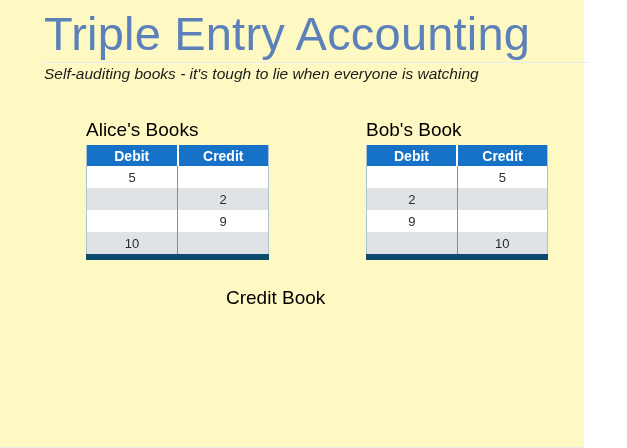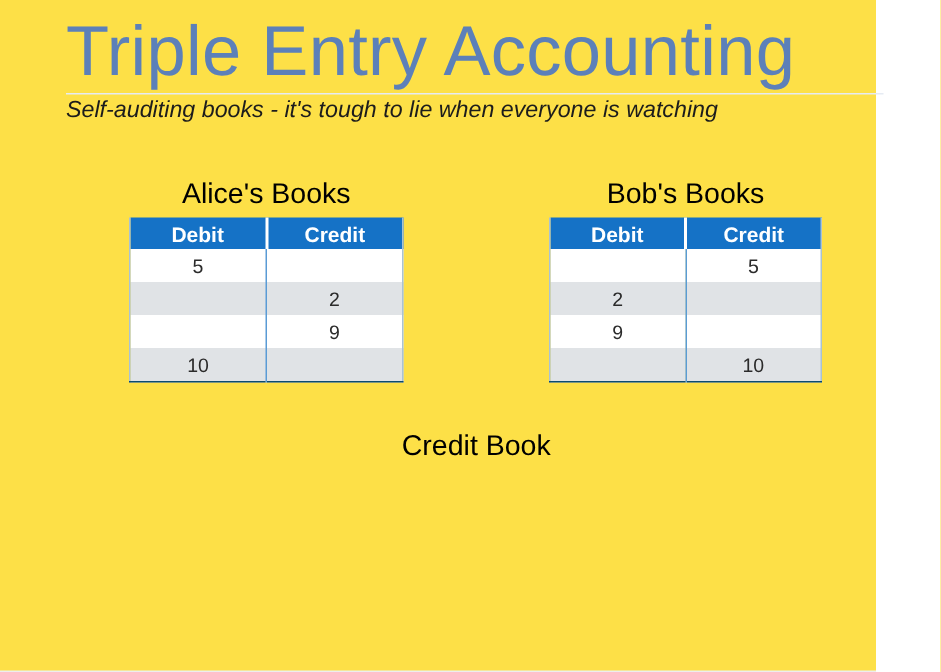--- a/index.html
+++ b/index.html
@@ -13,21 +13,21 @@
     font-family: "Liberation Sans", sans-serif;
     overflow: hidden;
     position: relative;
   }
 
   .slide {
     position: absolute;
     left: 0; top: 0;
     width: 584px;
     height: 448px;
-    background: #fde047;
+    background: #fef9c3;
     border-bottom: 1px solid #ededed;
     box-sizing: border-box;
   }
 
   
   .title-block {
     position: absolute;
     left: 44px;
     top: 8px;
     width: 545px;
@@ -59,33 +59,32 @@
 
   
   .ledger {
     position: absolute;
   }
   .ledger-title {
     font-family: "Liberation Sans", sans-serif;
     font-size: 19px;
     font-weight: 400;
     color: #000000;
-    text-align: center;
     line-height: 24px;
     margin-bottom: 3px;
     white-space: nowrap;
   }
 
   table.ledger-table {
     border-collapse: collapse;
     table-layout: fixed;
     width: 100%;
     border-left: 1px solid #a9c2d4;
     border-right: 1px solid #a9c2d4;
-    border-bottom: 1px solid #0c4a6e;
+    border-bottom: 6px solid #0c4a6e;
   }
   table.ledger-table th {
     background: #1572c6;
     color: #ffffff;
     font-family: "Liberation Sans", sans-serif;
     font-size: 14px;
     font-weight: bold;
     text-align: center;
     height: 21px;
     padding: 0;
@@ -153,21 +152,21 @@
         </tr>
         <tr class="row-even">
           <td class="col-left">10</td>
           <td></td>
         </tr>
       </tbody>
     </table>
   </div>
 
   <div class="ledger" id="ledger-bob">
-    <div class="ledger-title">Bob's Books</div>
+    <div class="ledger-title">Bob's Book</div>
     <table class="ledger-table">
       <thead>
         <tr>
           <th class="col-left">Debit</th>
           <th>Credit</th>
         </tr>
       </thead>
       <tbody>
         <tr class="row-odd">
           <td class="col-left"></td>

